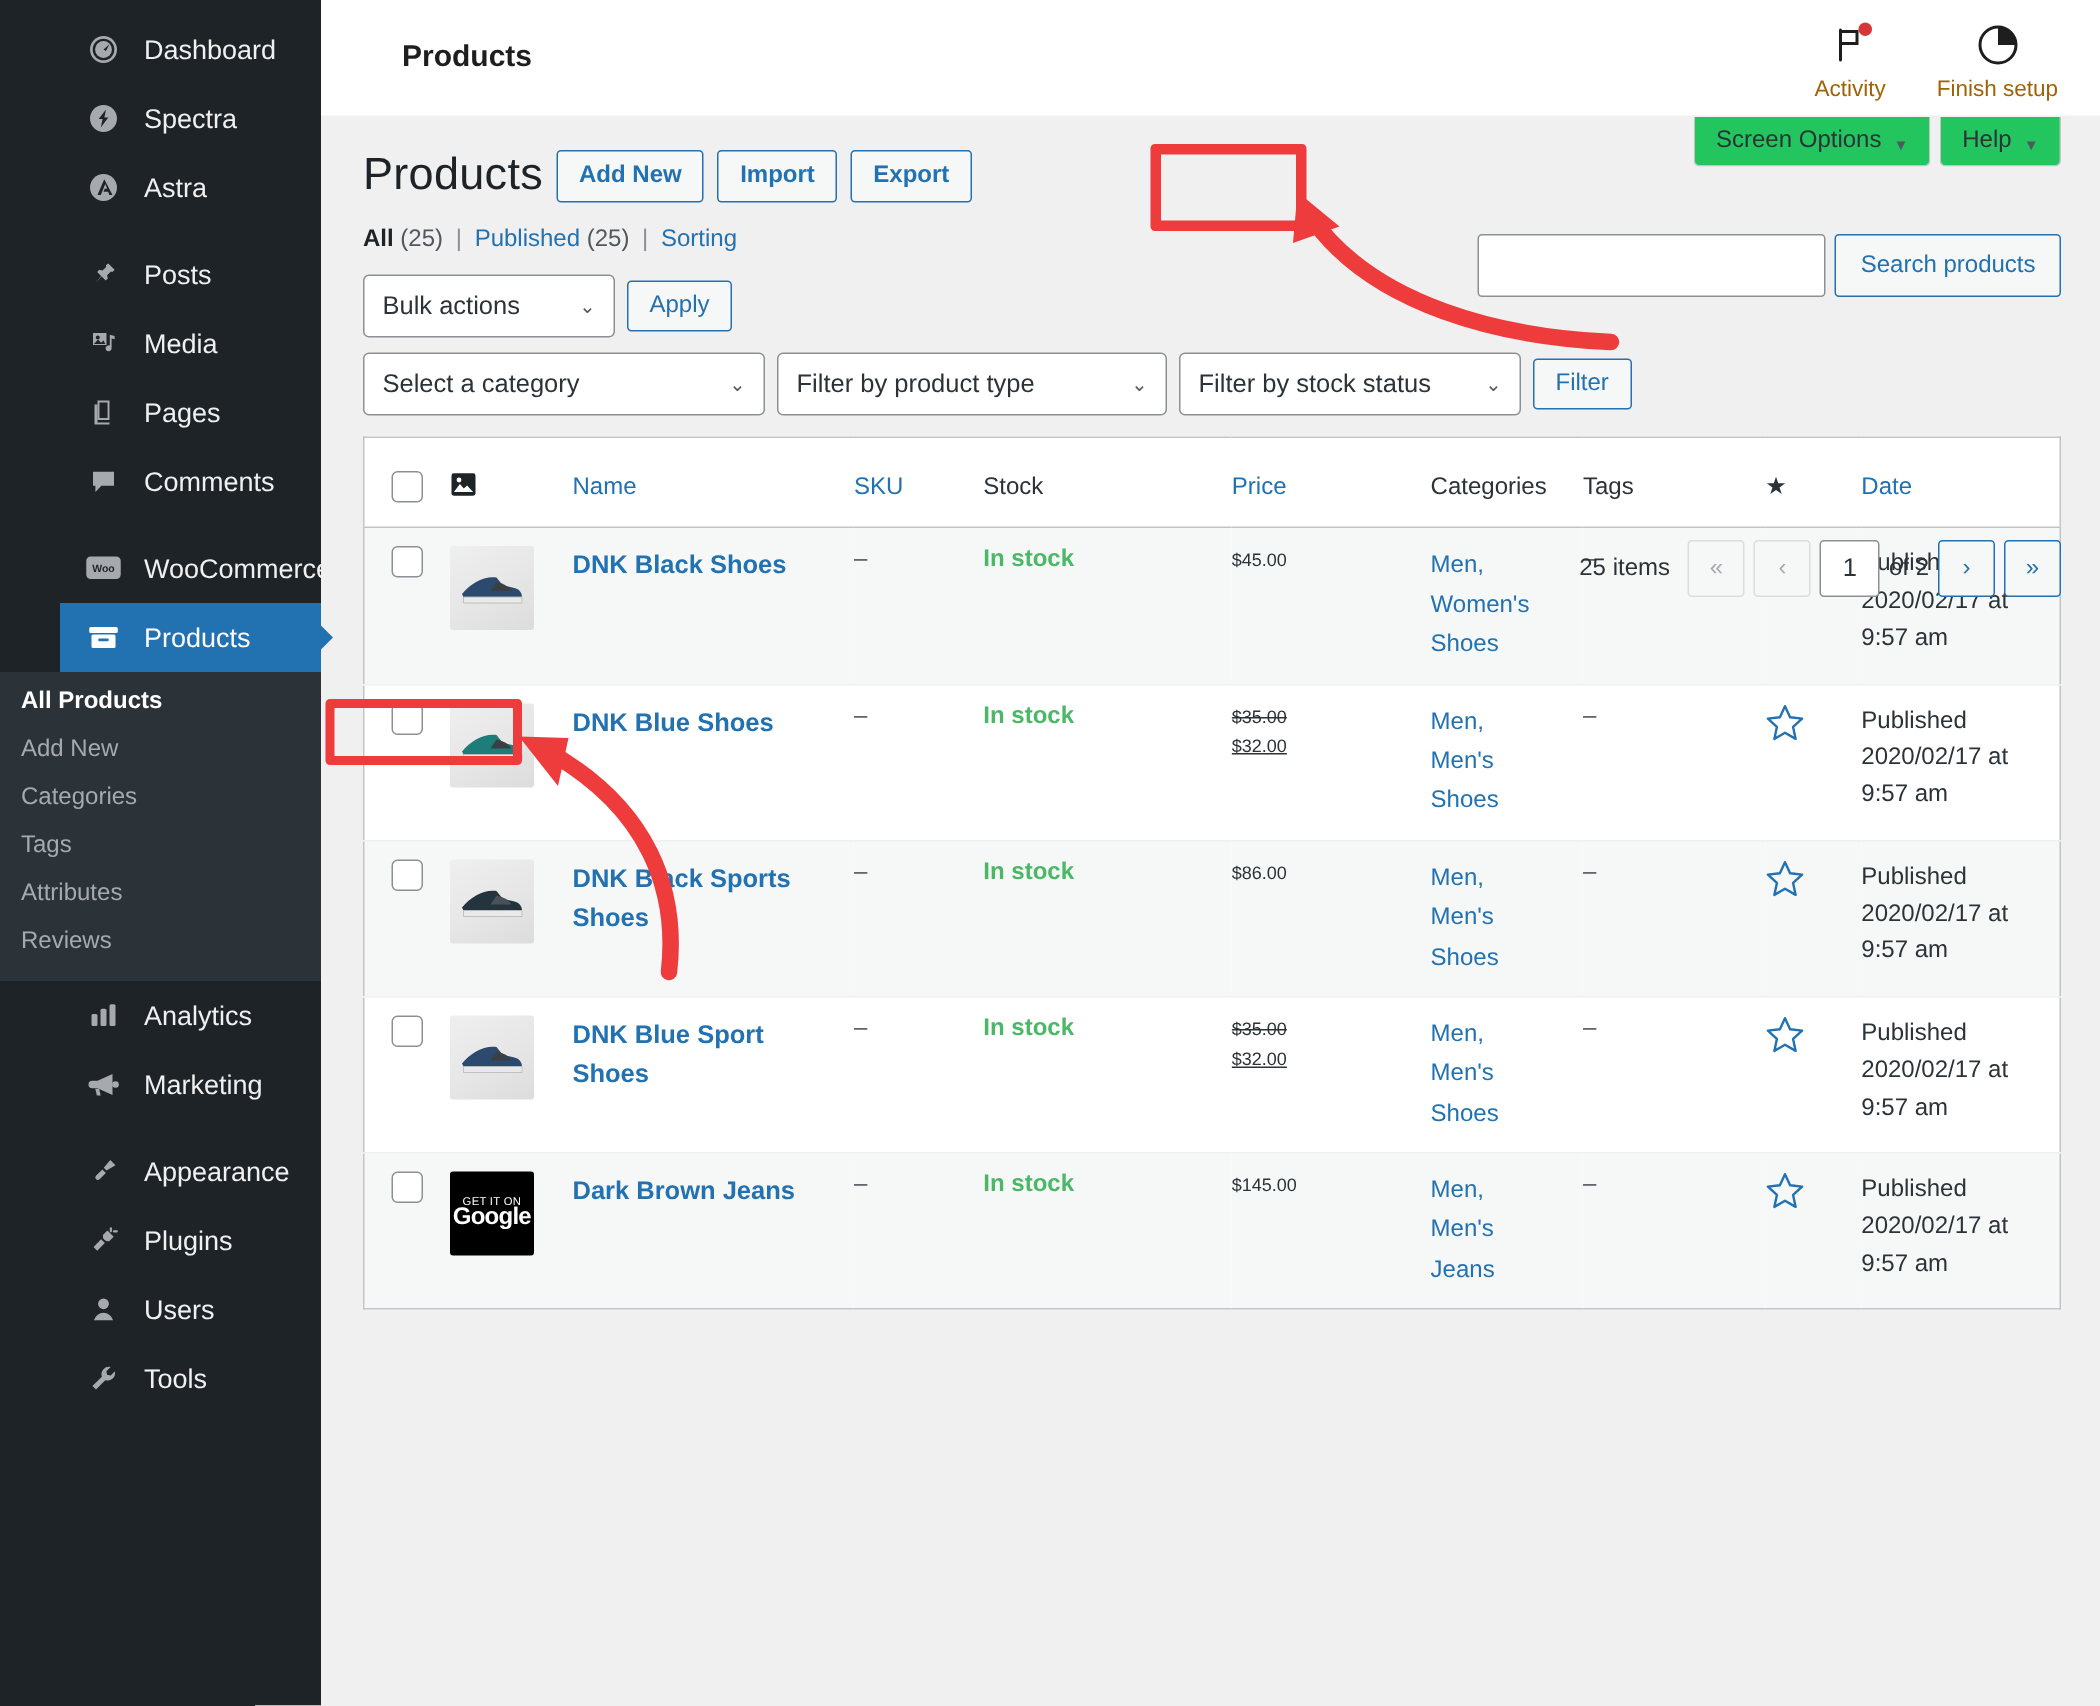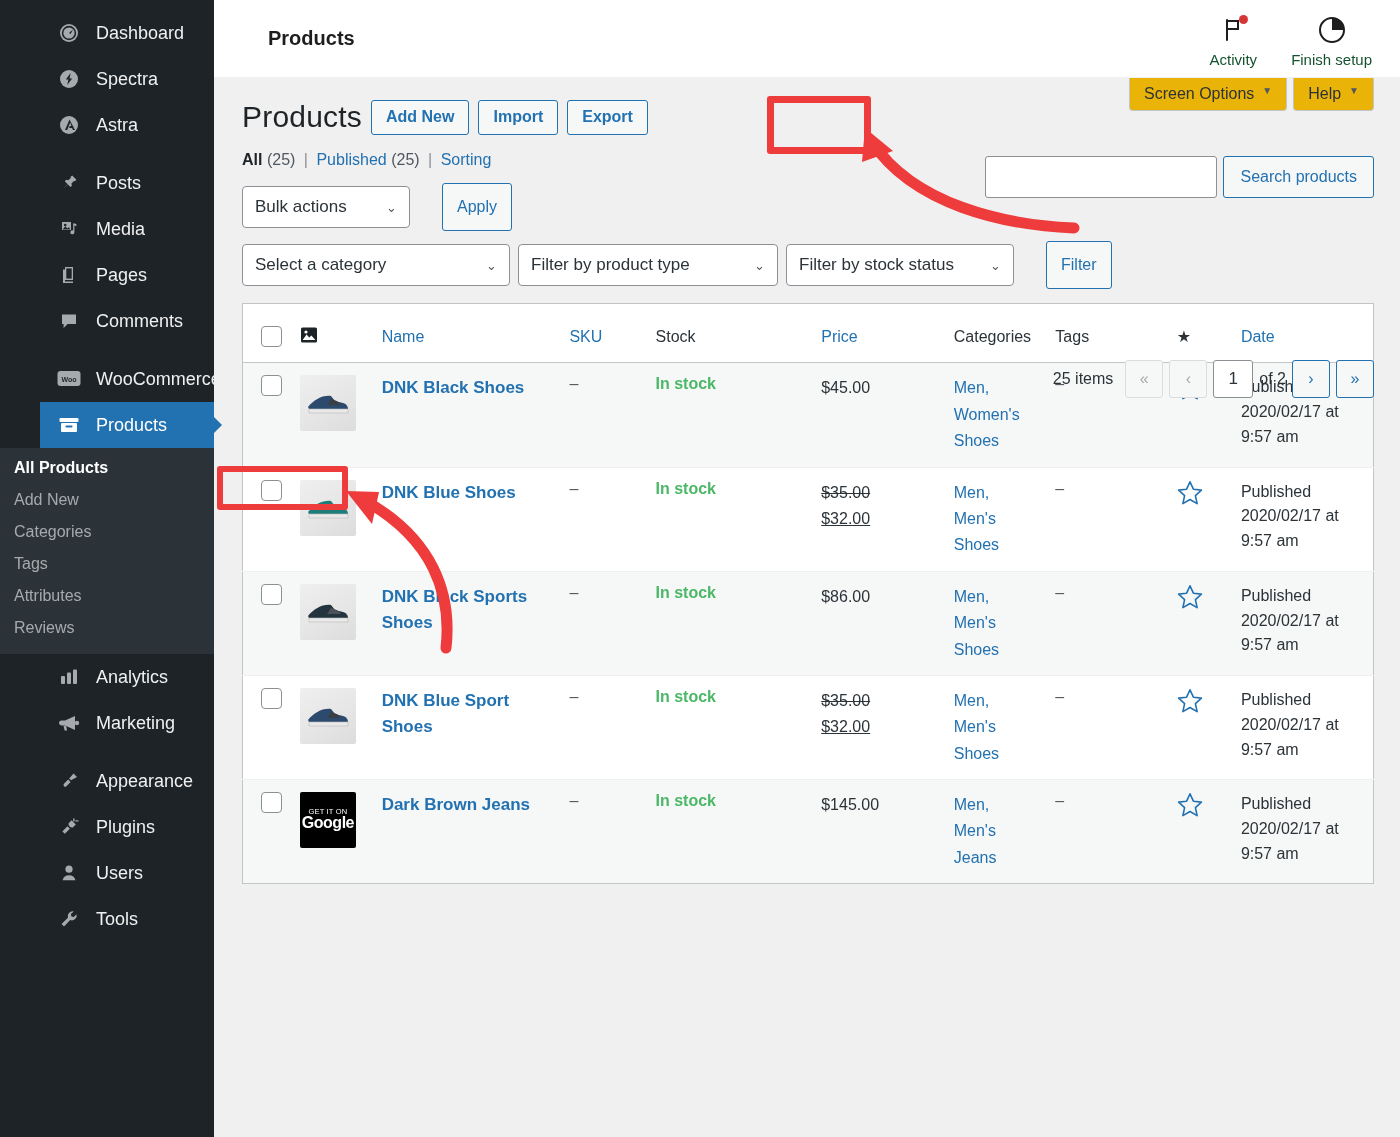--- a/index.html
+++ b/index.html
@@ -61,39 +61,39 @@
   #wc-header {
     height: 78px; background: #fff;
     display: flex; align-items: center;
     padding: 0 28px 0 54px;
     border-bottom: 1px solid #f0f0f1;
   }
   #wc-header-title { font-size: 20px; font-weight: bold; color: #1e1e1e; }
   #wc-header-right { margin-left: auto; display: flex; align-items: flex-start; gap: 34px; }
   .wc-hdr-btn {
     display: flex; flex-direction: column; align-items: center;
-    font-size: 15px; color: #14532d; cursor: pointer; gap: 4px;
+    font-size: 15px; color: #a16207; cursor: pointer; gap: 4px;
     padding-top: 4px;
   }
   .wc-hdr-icon { position: relative; height: 34px; display:flex; align-items:center; }
   .badge-dot {
     position: absolute; top: 2px; right: -2px;
     width: 9px; height: 9px; border-radius: 50%; background: #d63638;
   }
 
   
   #screen-meta {
     position: absolute; top: 78px; right: 26px;
     display: flex; gap: 6px; z-index: 3;
   }
   .meta-btn {
-    background: #eab308; border: 1px solid #c3c4c7; border-top: 0;
+    background: #22c55e; border: 1px solid #c3c4c7; border-top: 0;
     border-radius: 0 0 4px 4px;
     padding: 7px 14px; font-size: 16px; color: #2c3338; cursor: pointer;
-    display: flex; align-items: flex-start; gap: 8px;
+    display: flex; align-items: flex-end; gap: 8px;
   }
   .caret { font-size: 10px; color: #50575e; }
 
   
   #content { padding: 22px 26px 0 28px; position: relative; }
 
   #title-row { display: flex; align-items: center; gap: 9px; }
   #page-title { font-size: 30px; font-weight: normal; color: #1d2327; letter-spacing: .2px; }
   .page-btn {
     background: #f6f7f7; border: 1px solid #2271b1; border-radius: 3px;
@@ -134,21 +134,21 @@
   .select-wrap .chev {
     position: absolute; right: 13px; top: 50%; transform: translateY(-50%);
     pointer-events: none; color: #50575e; font-size: 13px;
   }
   .sel-bulk { width: 168px; }
   .sel-cat { width: 268px; }
   .sel-type { width: 260px; }
   .sel-stock { width: 228px; }
   .small-btn {
     background: #f6f7f7; border: 1px solid #2271b1; border-radius: 3px;
-    color: #2271b1; font-size: 16px; padding: 0 14px; height: 48px; cursor: pointer; margin-left: 24px;
+    color: #2271b1; font-size: 16px; padding: 0 14px; height: 34px; cursor: pointer;
   }
 
   
   #tablenav-pages {
     position: absolute; right: 26px; top: 282px;
     display: flex; align-items: center; gap: 6px;
     font-size: 16px; color: #2c3338;
   }
   .pg-btn {
     width: 38px; height: 38px; border: 1px solid #2271b1; border-radius: 3px;
@@ -210,21 +210,21 @@
   .thumb.google .g2 { color:#fff; font-size:16px; font-weight:bold; line-height:1.05; letter-spacing:-.5px; }
   .thumb svg { position: absolute; left: 4px; top: 12px; }
 
   .prod-name {
     color: #2271b1; font-weight: bold; font-size: 17px;
     line-height: 1.55; text-decoration: none; cursor: pointer; display: block;
     padding-right: 14px;
   }
   .dash { color: #50575e; }
   .instock { color: #4ab866; font-weight: bold; }
-  .price { color: #2c3338; font-size: 16px; line-height: 1.65; }
+  .price { color: #2c3338; font-size: 12px; line-height: 1.65; }
   .price del { color: #2c3338; text-decoration: line-through; }
   .price ins { color: #2c3338; text-decoration: underline; display: block; }
   .cat-links a { color: #2271b1; text-decoration: none; cursor: pointer; line-height: 1.65; display:block; }
   .date-cell { color: #2c3338; line-height: 1.55; }
   .star-btn { cursor: pointer; display:inline-block; }
 
   
   .annot { position: absolute; pointer-events: none; z-index: 20; }
   #hl-export {
     left: 553px; top: 96px; width: 104px; height: 58px;

